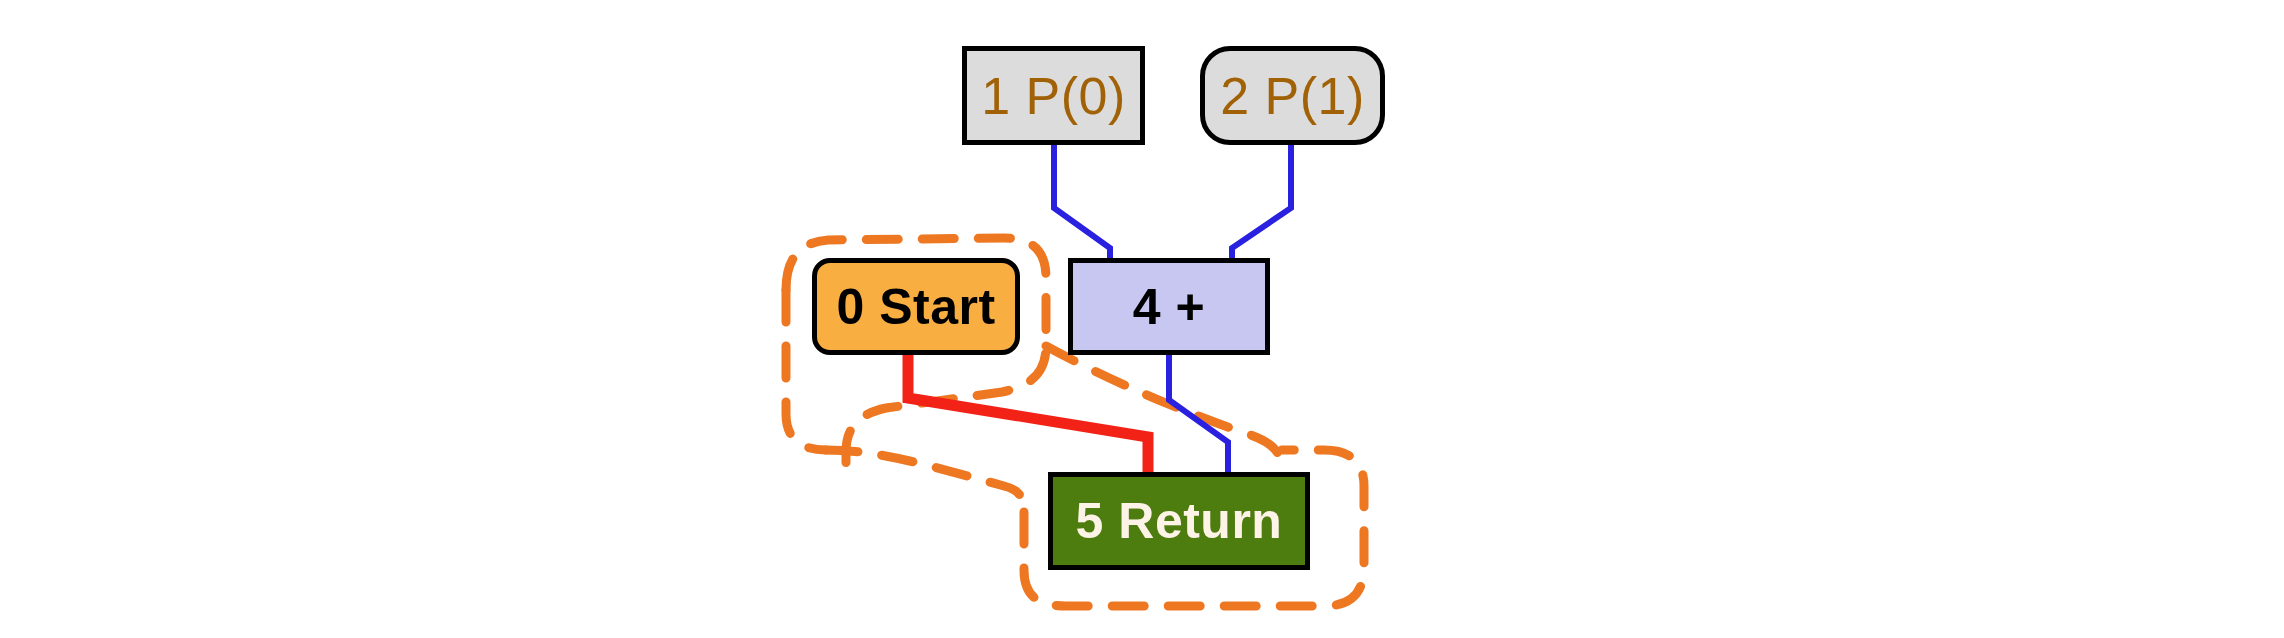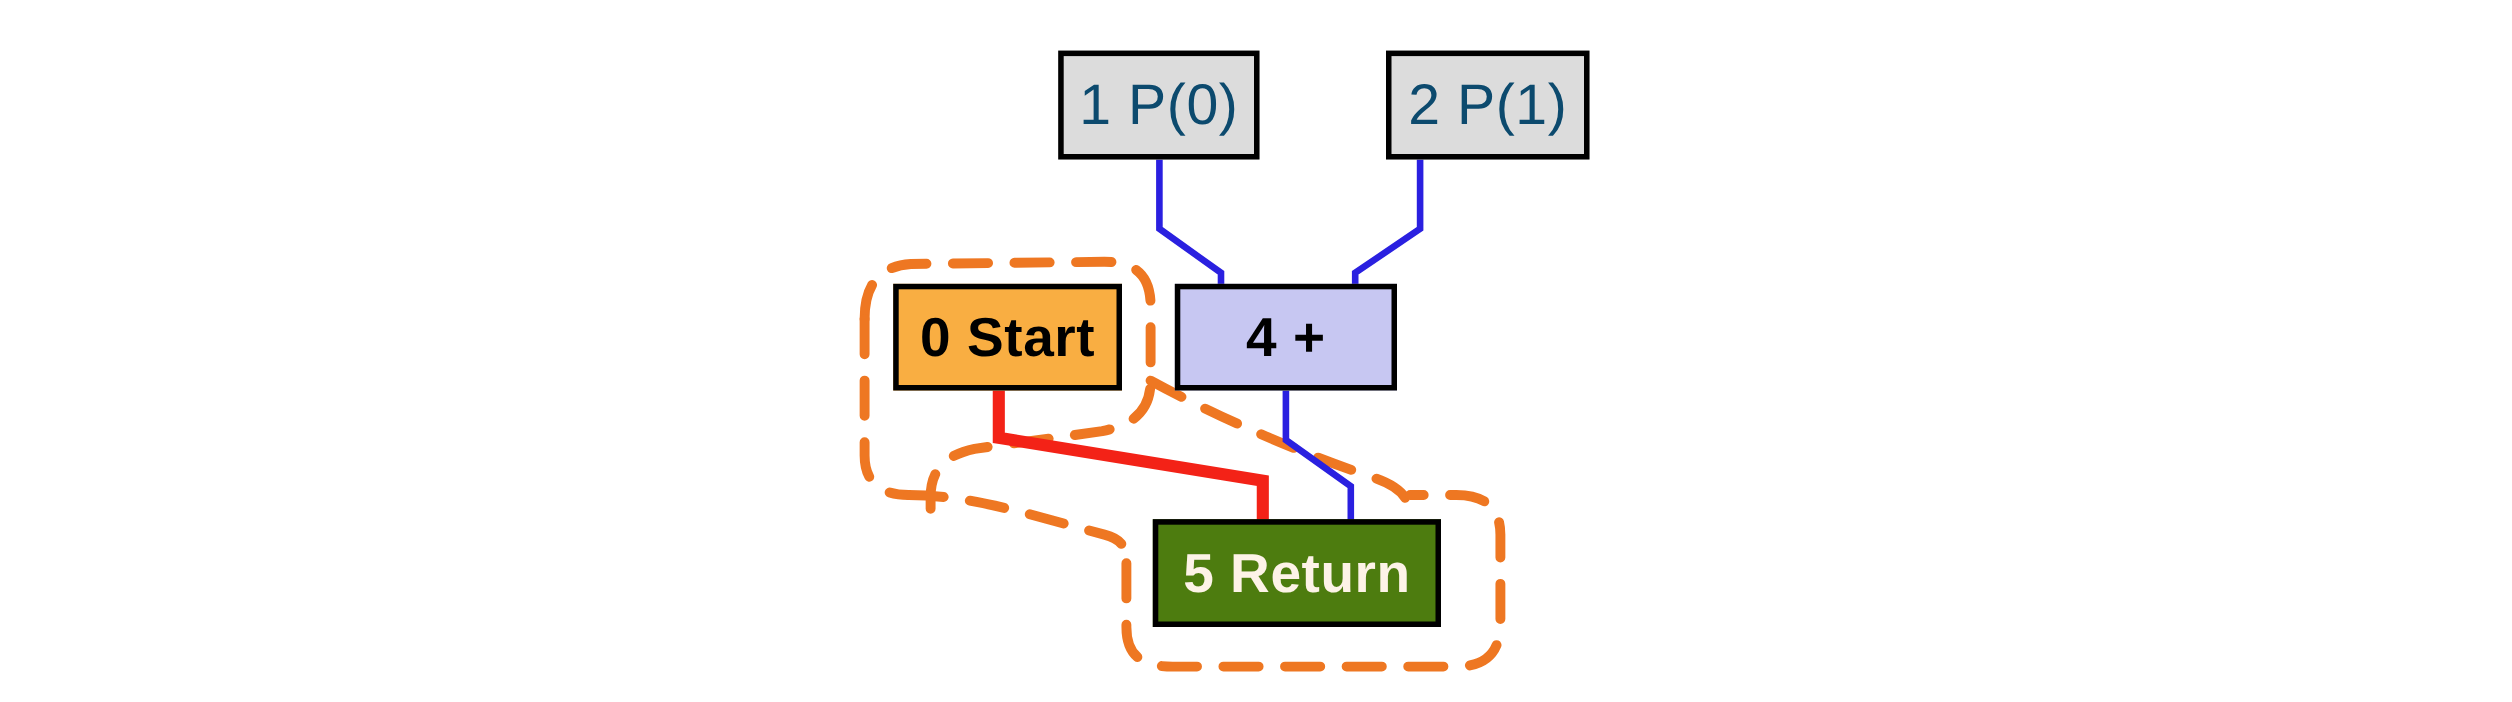--- a/index.html
+++ b/index.html
@@ -36,29 +36,30 @@
     white-space: nowrap;
     z-index: 5;
   }
   .node-label {
     line-height: 1;
     letter-spacing: 0.5px;
   }
   
   .node-plain {
     background: #dcdcdc;
-    color: #0c4a6e;
+    color: #a16207;
   }
   .node-plain .node-label {
     font-size: 52px;
     font-weight: 400;
   }
   .node-start {
     background: #f9ae42;
     color: #000000;
+    border-radius: 18px;
   }
   .node-start .node-label {
     font-size: 50px;
     font-weight: bold;
   }
   .node-op {
     background: #c7c7f2;
     color: #000000;
   }
   .node-op .node-label {
@@ -115,21 +116,21 @@
     <polyline points="1291,145 1291,208 1232,248 1232,262" fill="none" stroke="#2a20e0" stroke-width="6"></polyline>
     <polyline points="1169,355 1169,400 1228,442 1228,474" fill="none" stroke="#2a20e0" stroke-width="6"></polyline>
 
     <polyline points="908,355 908,398 1148,437 1148,474" fill="none" stroke="#f32217" stroke-width="11" stroke-linejoin="miter"></polyline>
   </svg>
 
   <div class="node node-plain" style="left:962px; top:46px; width:183px; height:99px;">
     <span class="node-label">1 P(0)</span>
   </div>
 
-  <div class="node node-plain" style="left:1260px; top:46px; width:185px; height:99px;">
+  <div class="node node-plain" style="left:1200px; top:46px; width:185px; height:99px;border-radius:30px;">
     <span class="node-label">2 P(1)</span>
   </div>
 
   <div class="node node-start" style="left:812px; top:258px; width:208px; height:97px;">
     <span class="node-label">0 Start</span>
   </div>
 
   <div class="node node-op" style="left:1068px; top:258px; width:202px; height:97px;">
     <span class="node-label">4 +</span>
   </div>

